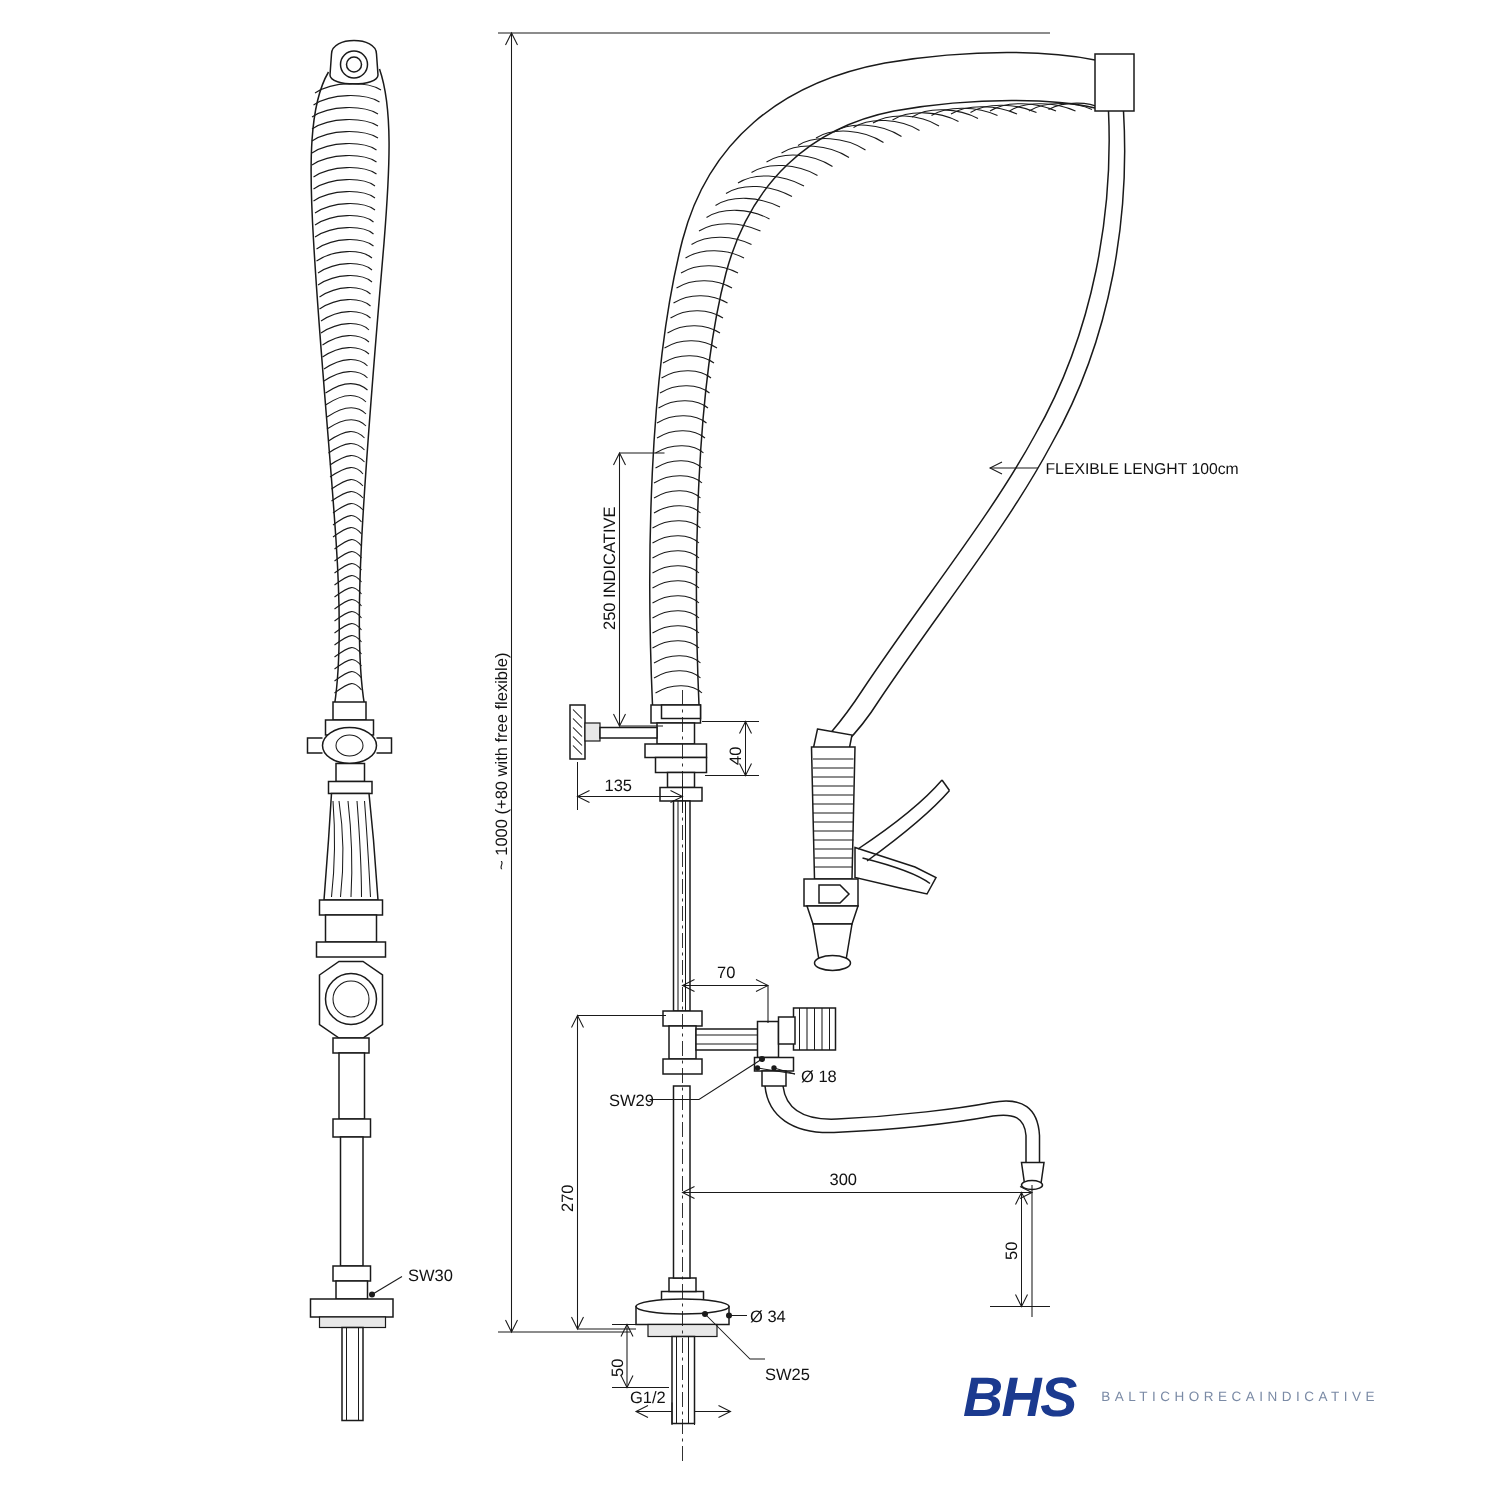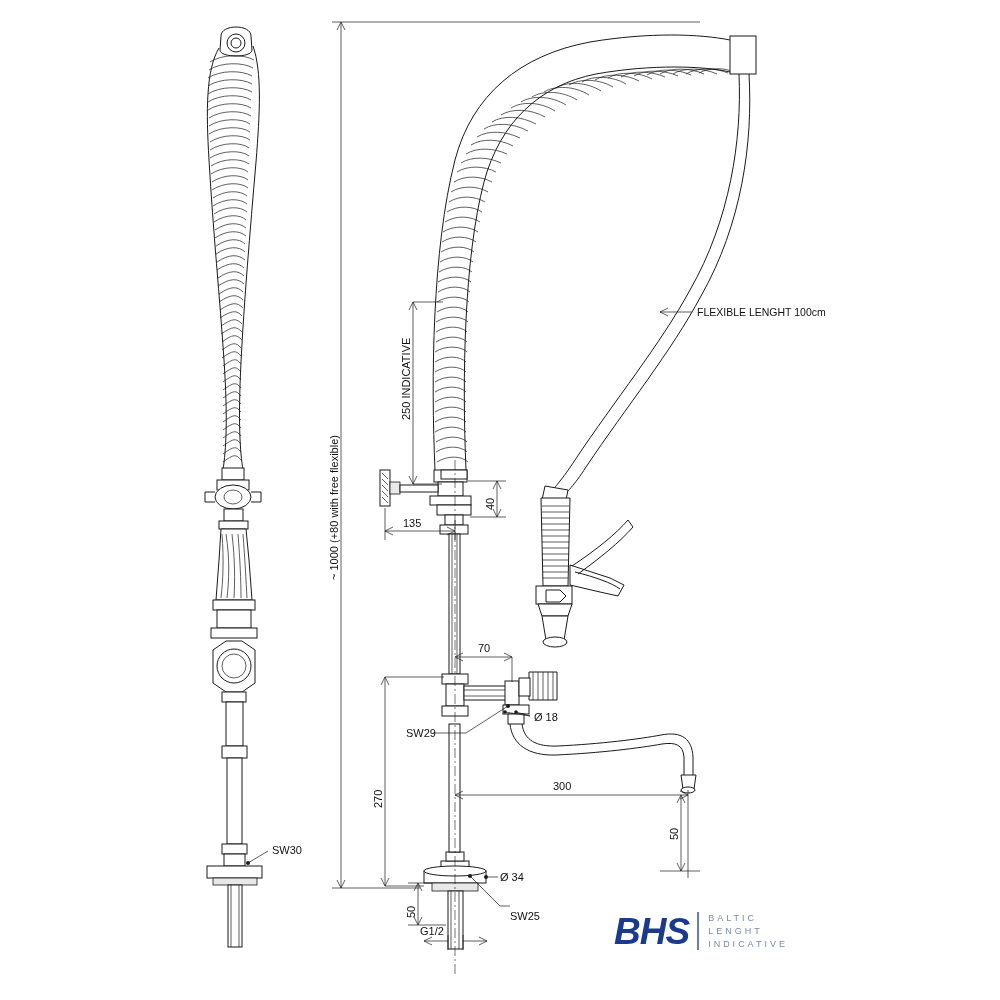--- a/index.html
+++ b/index.html
@@ -62,21 +62,21 @@
     font-size: 11px;
     fill: #111111;
   }
   .notetext {
     font-family: "Liberation Sans", sans-serif;
     font-size: 10.5px;
     fill: #111111;
   }
   .logo {
     position: absolute;
-    left: 614px;
+    left: 642px;
     top: 903px;
     width: 190px;
     height: 56px;
     display: flex;
     align-items: center;
   }
   .logo-mark {
     font-family: "Liberation Sans", sans-serif;
     font-size: 37px;
     font-weight: bold;
@@ -86,21 +86,21 @@
     line-height: 1;
   }
   .logo-bar {
     width: 2px;
     height: 38px;
     background: #6e7f9e;
     margin: 0 9px 0 8px;
   }
   .logo-words {
     display: flex;
-    flex-direction: column;
+    flex-direction: row;
     justify-content: center;
   }
   .logo-words span {
     font-family: "Liberation Sans", sans-serif;
     font-size: 9px;
     color: #7a8aa5;
     letter-spacing: 3px;
     line-height: 13px;
   }
 </style>
@@ -532,18 +532,18 @@
       <text class="notetext" x="697" y="316">FLEXIBLE LENGHT 100cm</text>
     </g>
 
   </svg>
 
   <div class="logo">
     <div class="logo-mark">BHS</div>
     <div class="logo-bar"></div>
     <div class="logo-words">
       <span>BALTIC</span>
-      <span>LENGHT</span>
+      <span>HORECA</span>
       <span>INDICATIVE</span>
     </div>
   </div>
 
 </div>
 
 </body></html>

